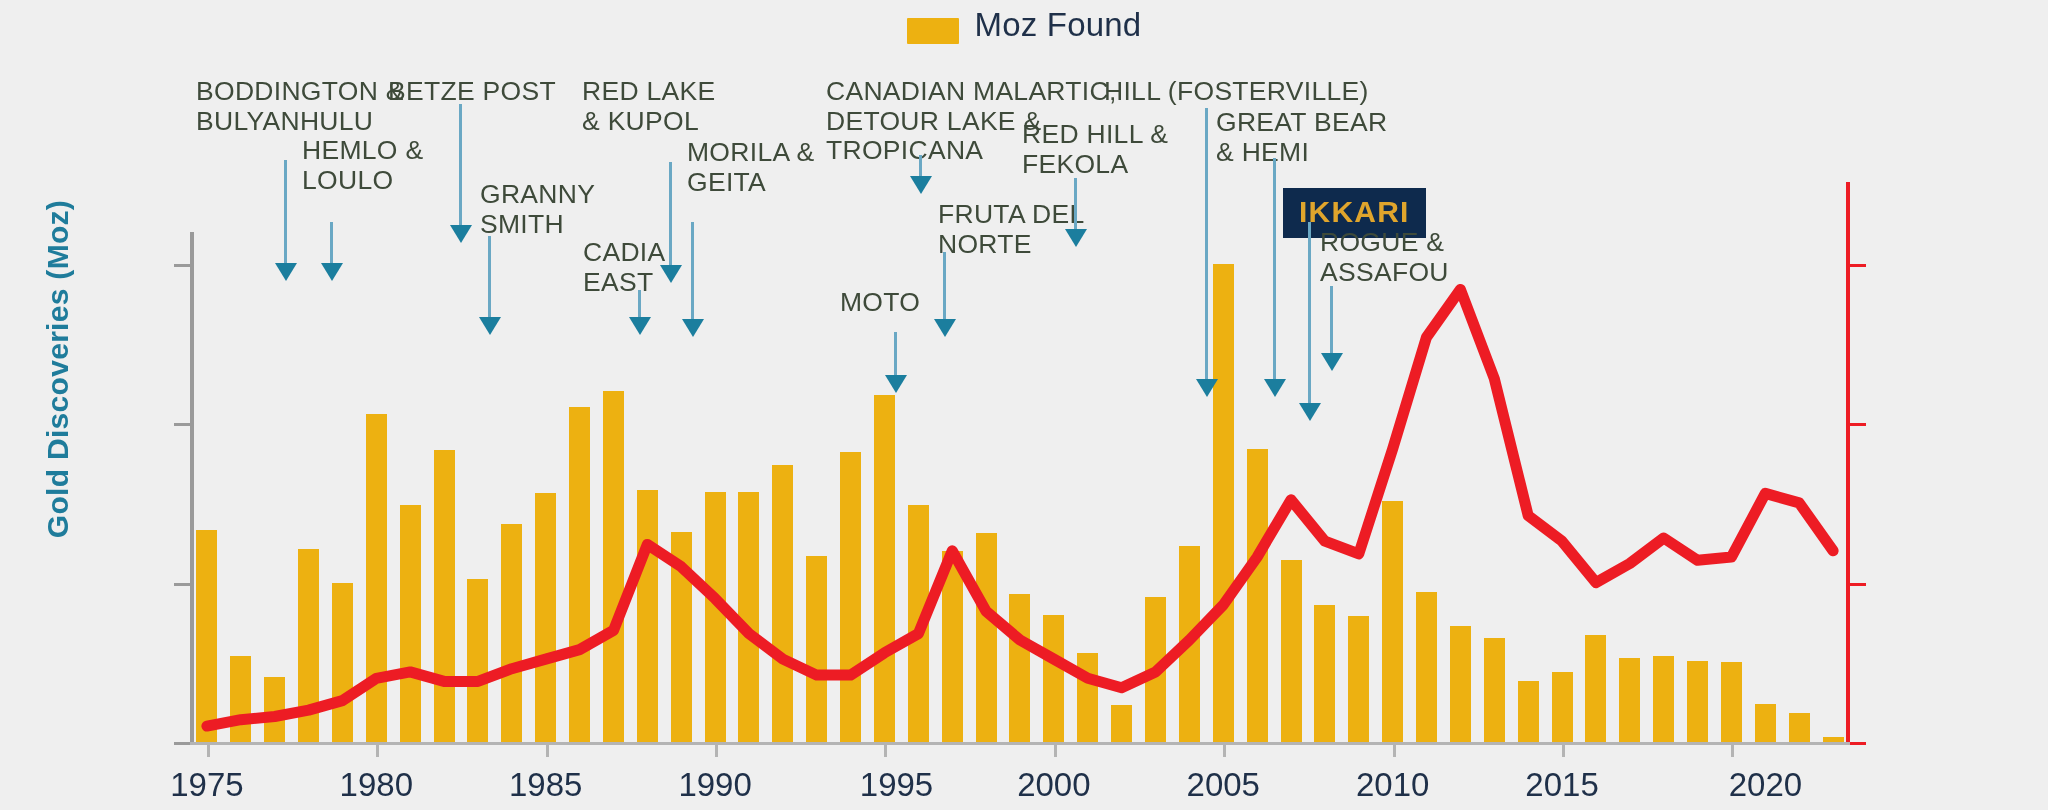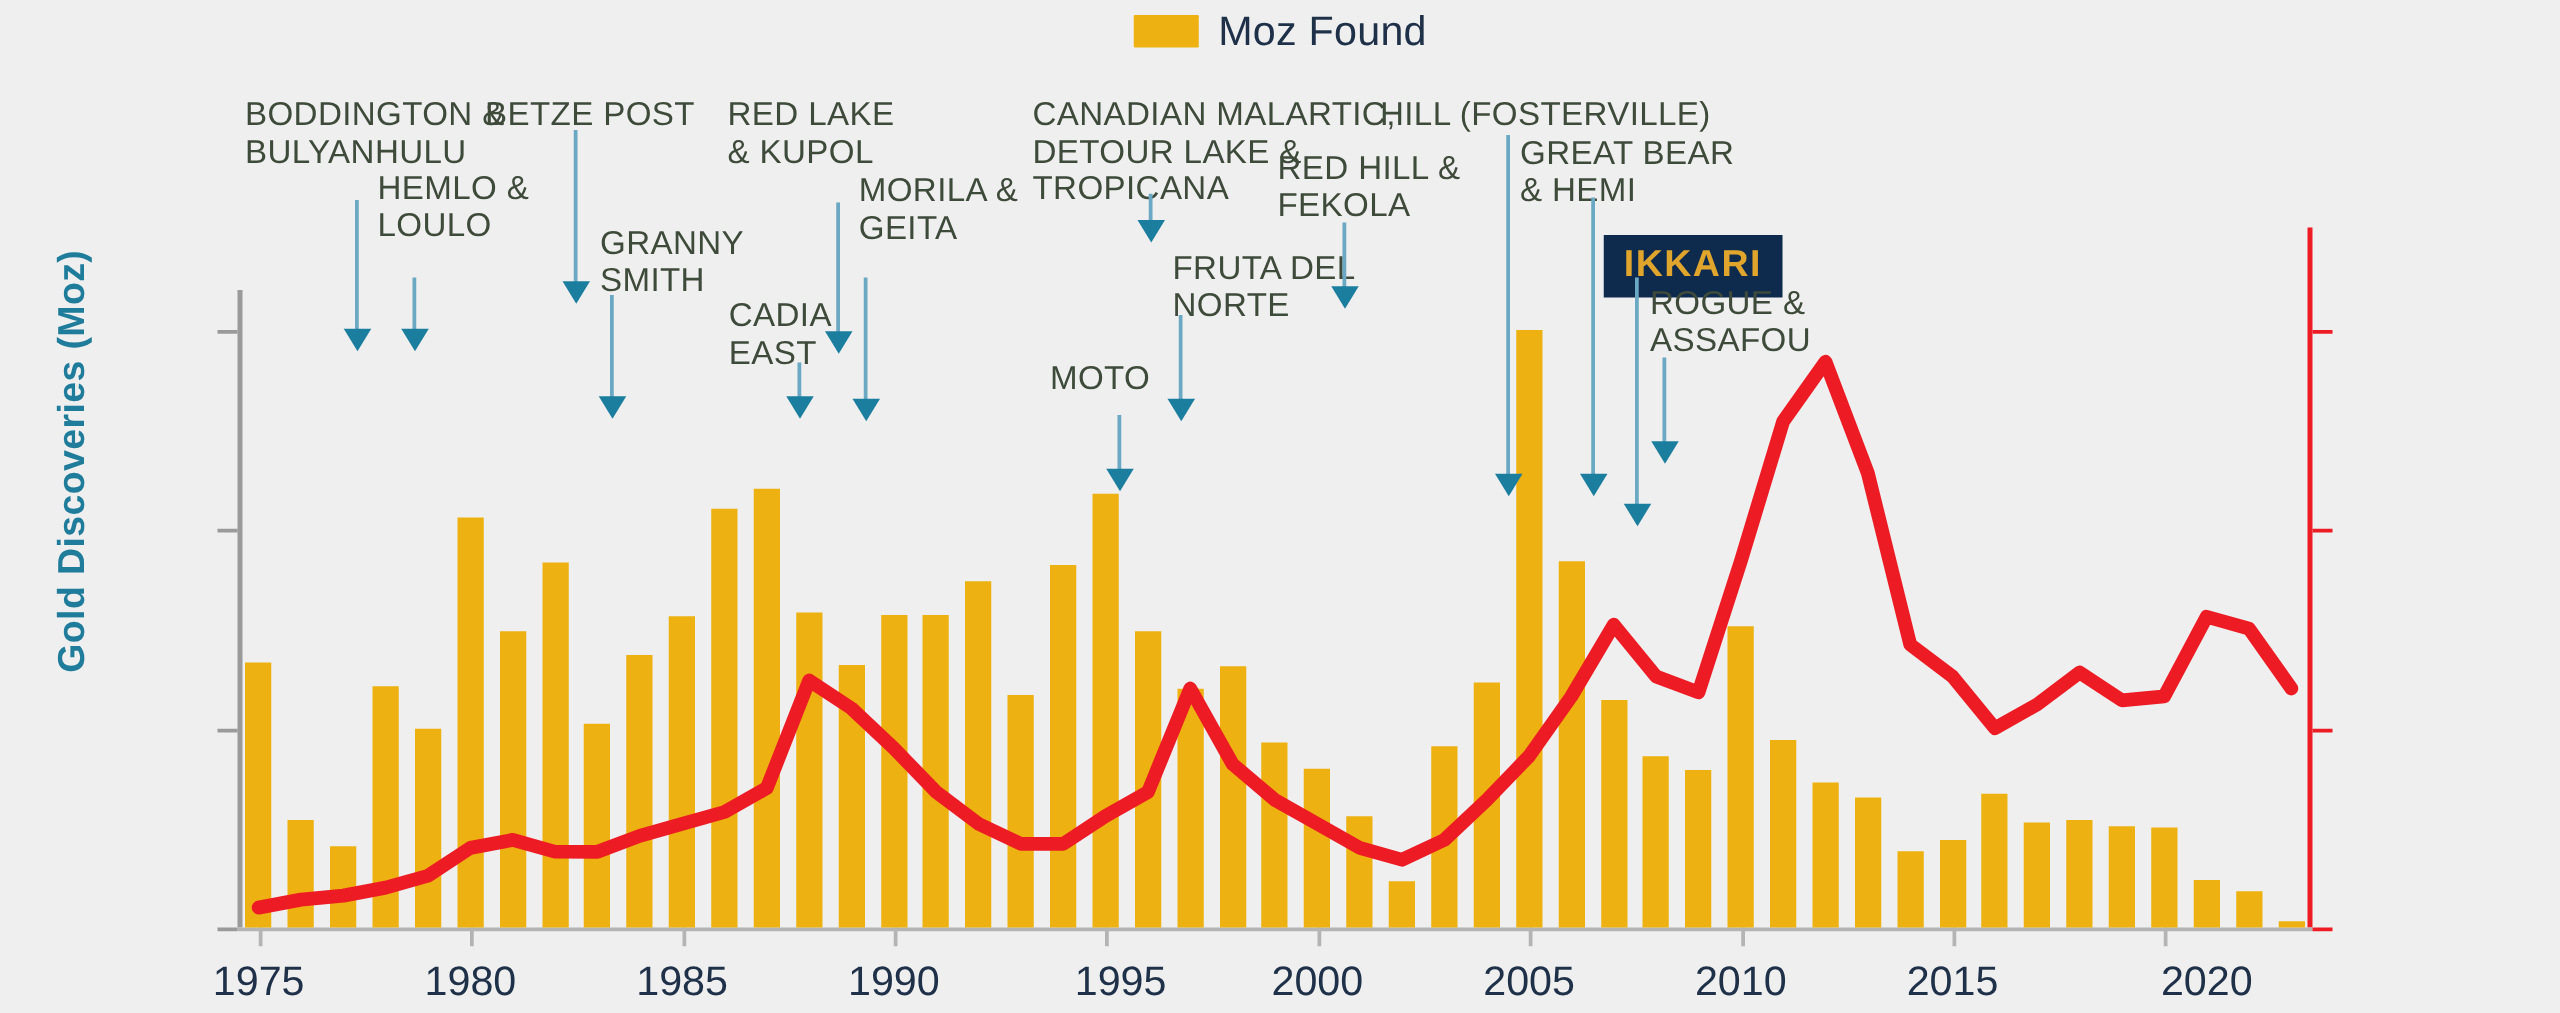--- a/index.html
+++ b/index.html
@@ -7,21 +7,21 @@
     width:2048px;height:810px;
     background:#efefef;
     font-family:"Liberation Sans", sans-serif;
     overflow:hidden;
   }
   #root{position:relative;width:2048px;height:810px;}
 
   
   .legend{position:absolute;left:0;top:6px;width:2048px;
           display:flex;justify-content:center;align-items:center;gap:58px;}
-  .lg-item{display:flex;align-items:center;gap:16px;}
+  .lg-item{display:flex;align-items:flex-end;gap:16px;}
   .lg-swatch-bar{width:52px;height:26px;background:#EDB111;border-radius:1px;}
   .lg-swatch-line{width:62px;height:9px;background:#ED1C24;border-radius:1px;}
   .lg-label{font-size:33px;color:#1F3049;letter-spacing:.2px;}
 
   
   .axis-title{position:absolute;font-weight:bold;letter-spacing:.3px;white-space:nowrap;}
   #yl-title{
     left:-152px;top:352px;width:420px;text-align:center;
     transform:rotate(-90deg);
     font-size:30px;color:#1F7C9B;

